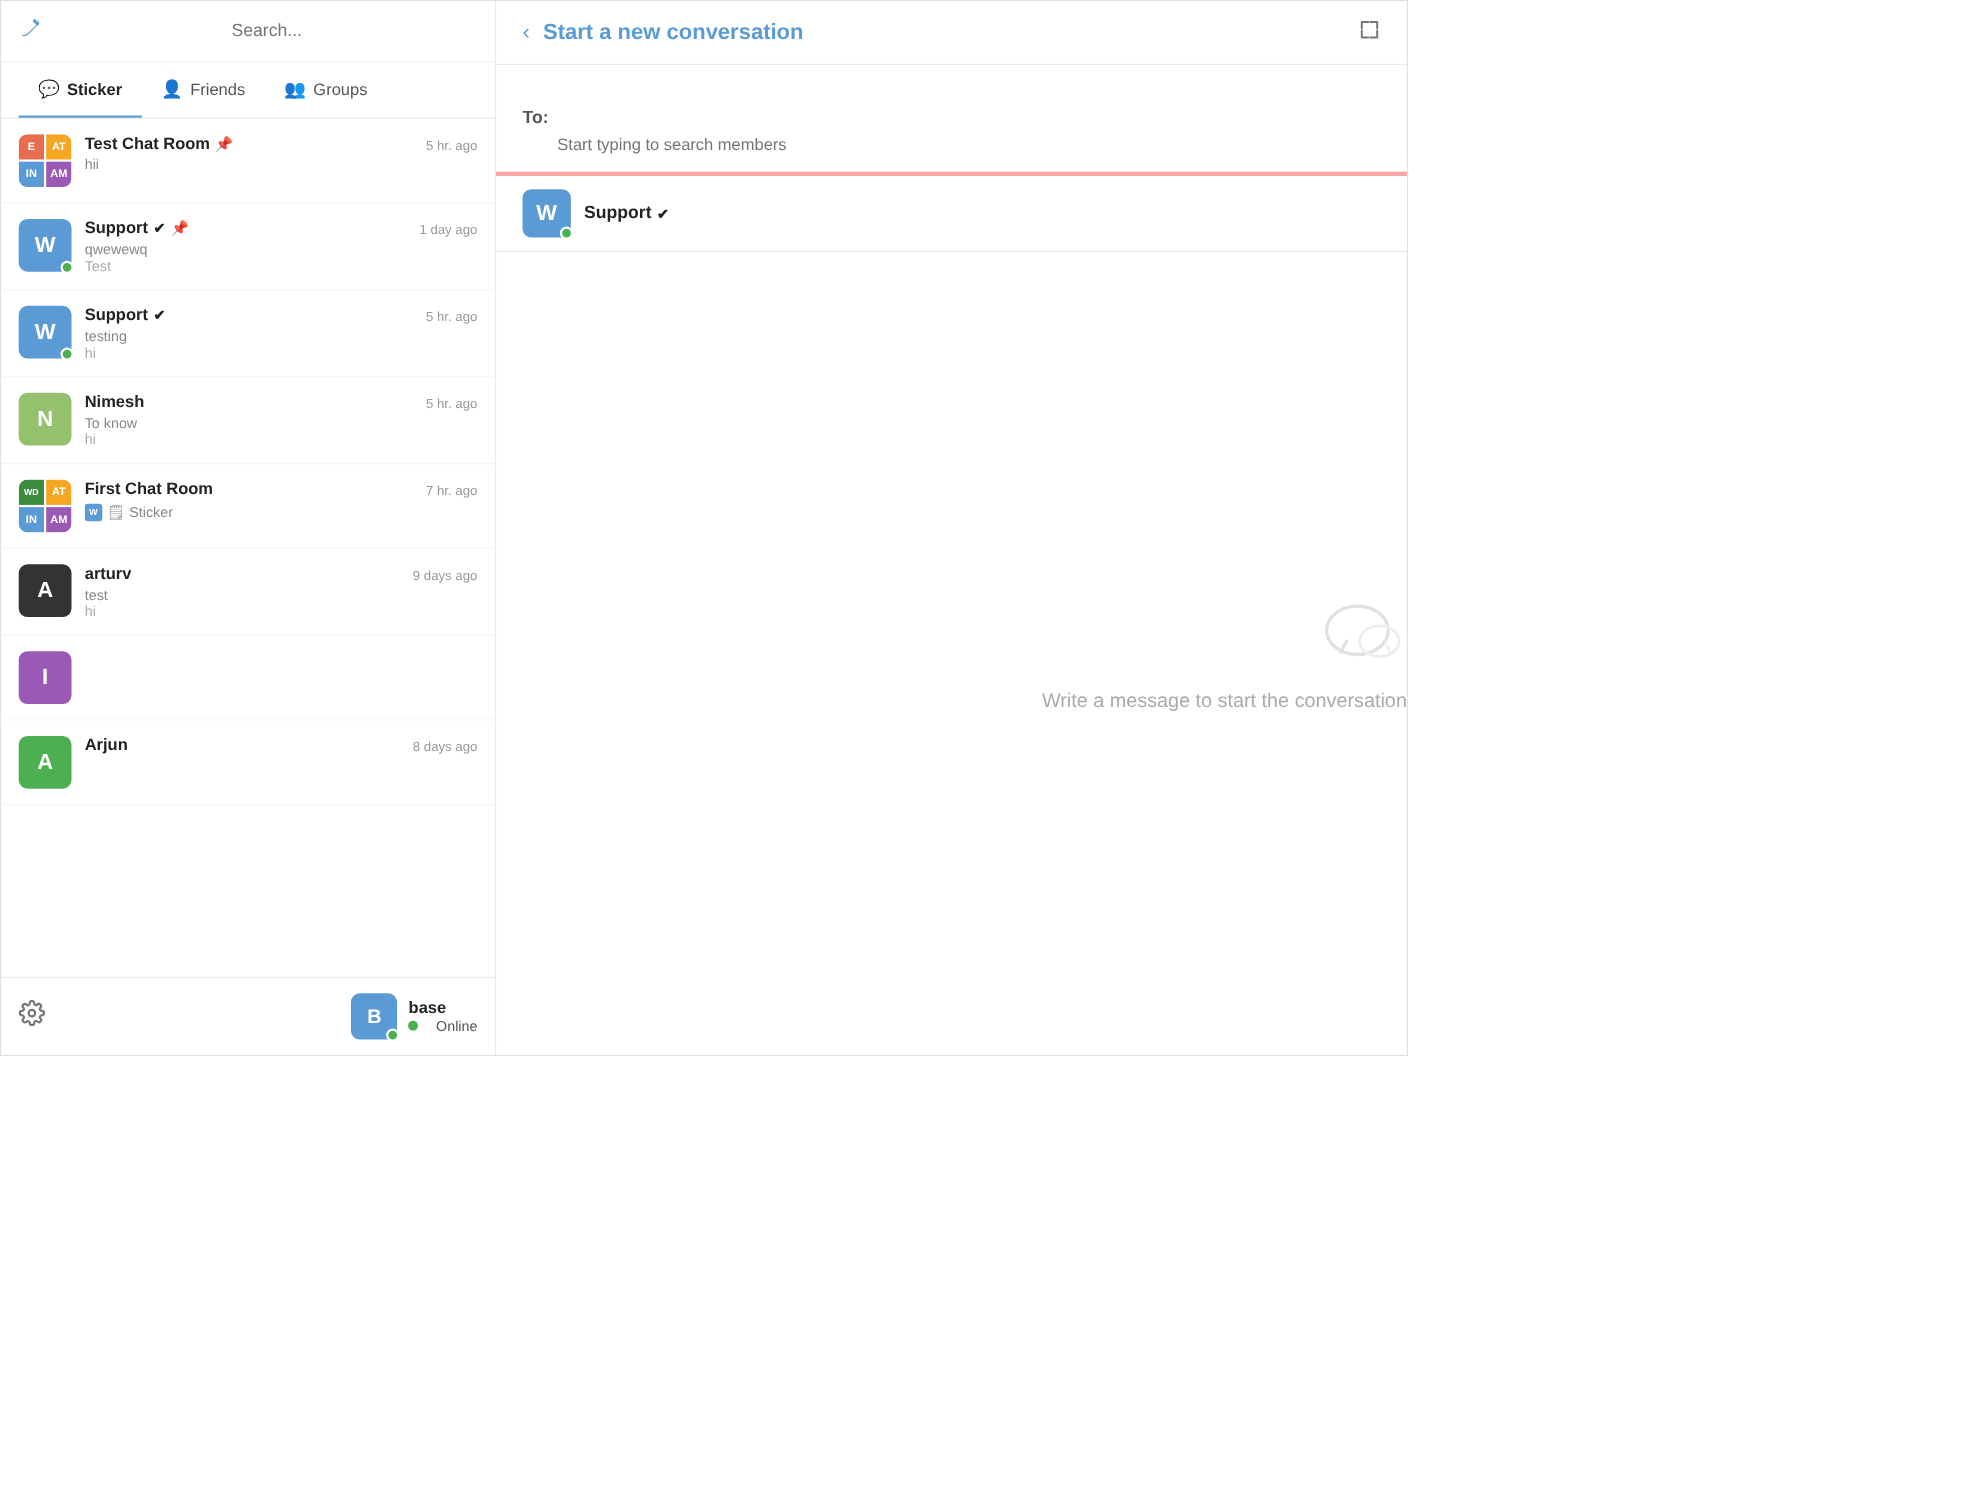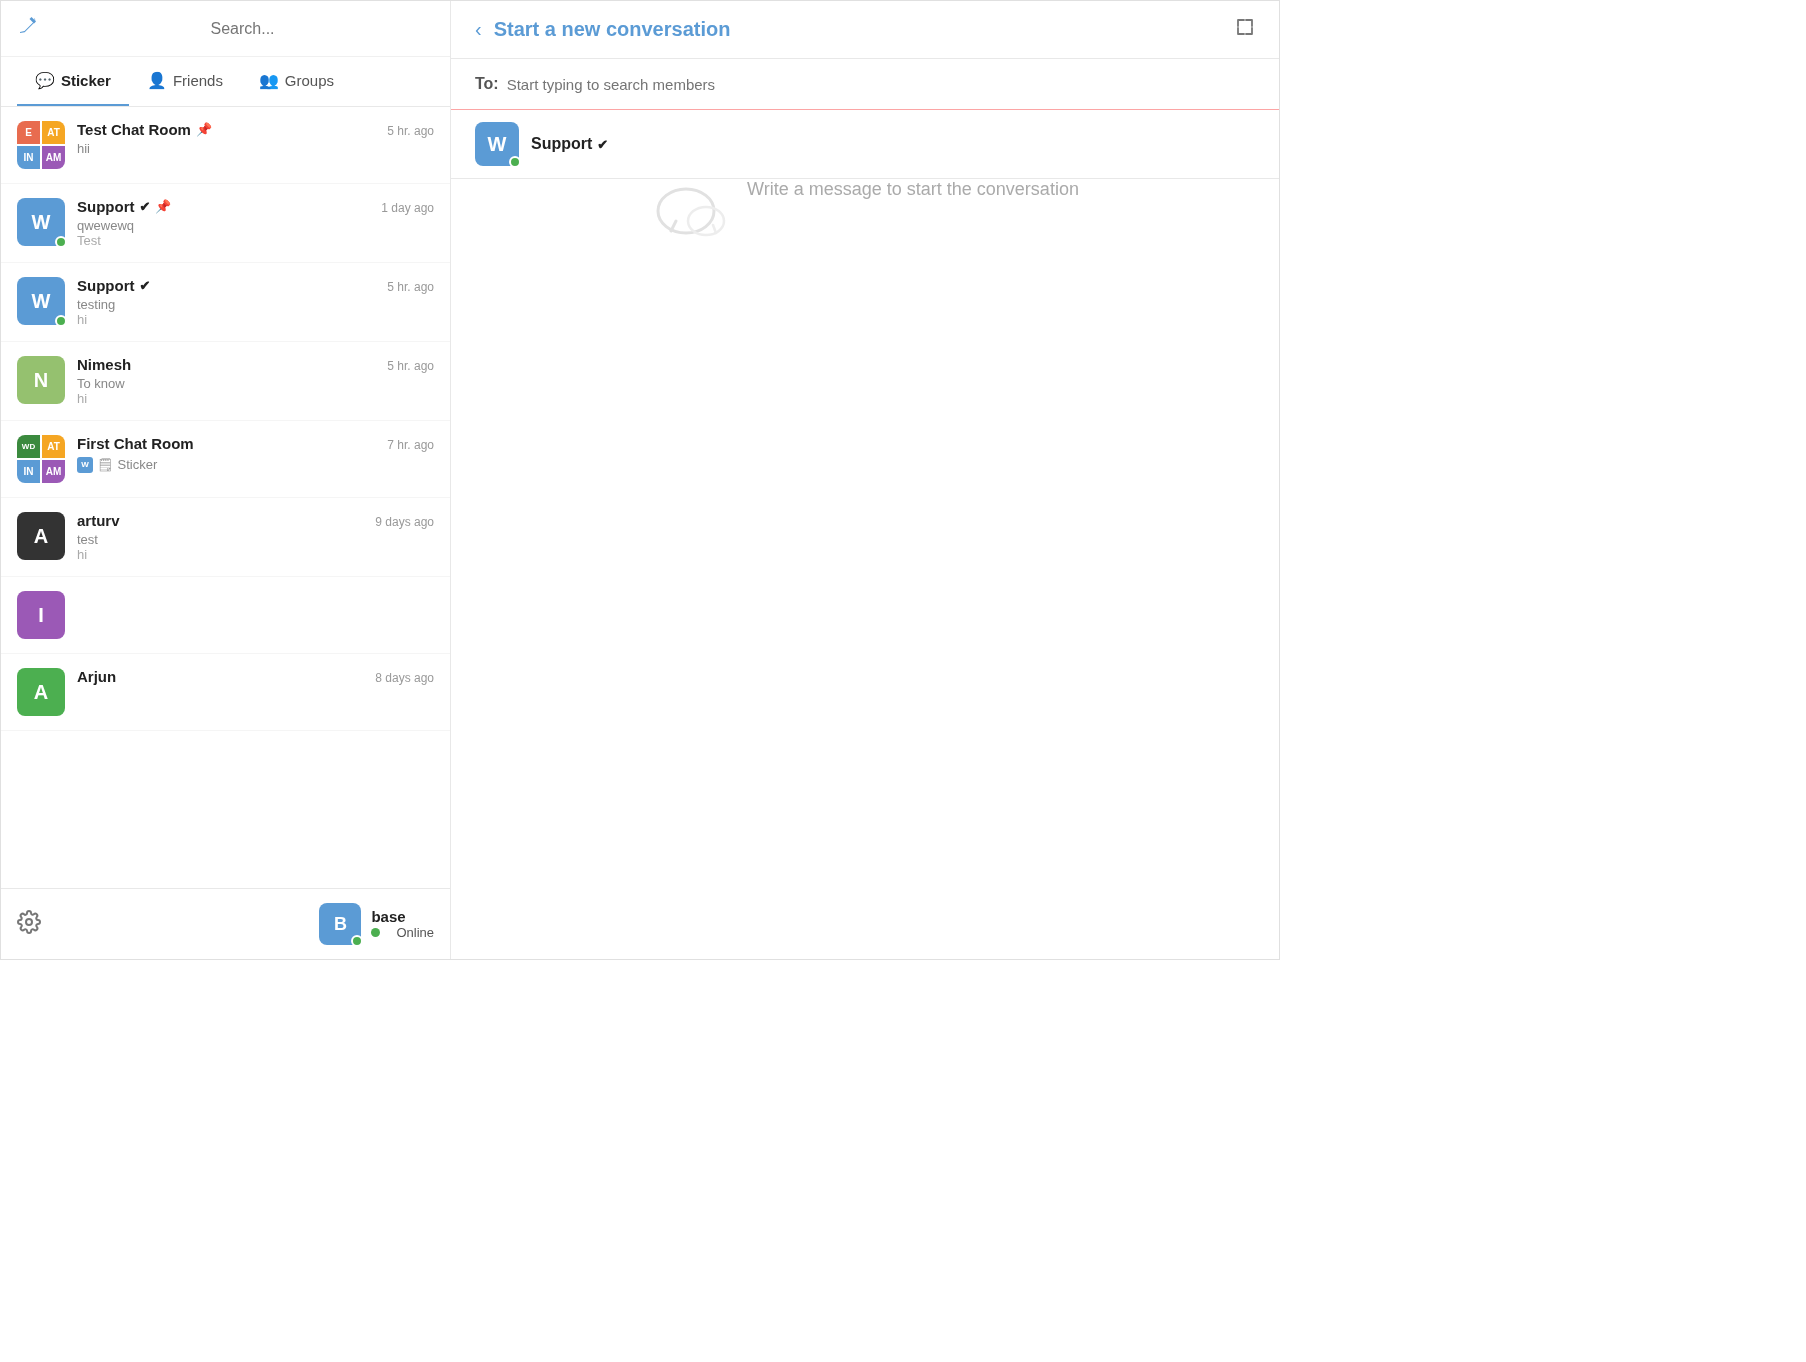--- a/index.html
+++ b/index.html
@@ -294,37 +294,38 @@
       font-size: 18px;
       color: #777;
       cursor: pointer;
     }
 
     
     .to-field {
       display: flex;
       align-items: center;
       padding: 16px 24px;
-      border-bottom: 1px solid #fca5a5;
+      border-bottom: 4px solid #fca5a5;
       gap: 8px;
     }
 
     .to-label {
       font-size: 16px;
       font-weight: 600;
       color: #555;
     }
 
     .to-input {
       border: none;
       outline: none;
       font-size: 15px;
       color: #aaa;
       flex: 1;
       background: transparent;
+      margin-top: 48px;
     }
 
     
     .selected-recipient {
       display: flex;
       align-items: center;
       padding: 12px 24px;
       border-bottom: 1px solid #e8e8e8;
       gap: 12px;
       background: #fff;
@@ -350,21 +351,22 @@
       color: #222;
       display: flex;
       align-items: center;
       gap: 5px;
     }
 
     
     .chat-empty {
       flex: 1;
       display: flex;
-      align-items: flex-start;
+      flex-direction: column;
+      align-items: flex-end;
       justify-content: center;
       gap: 16px;
     }
 
     .chat-empty-text {
       font-size: 18px;
       color: #aaa;
     }
 
     

